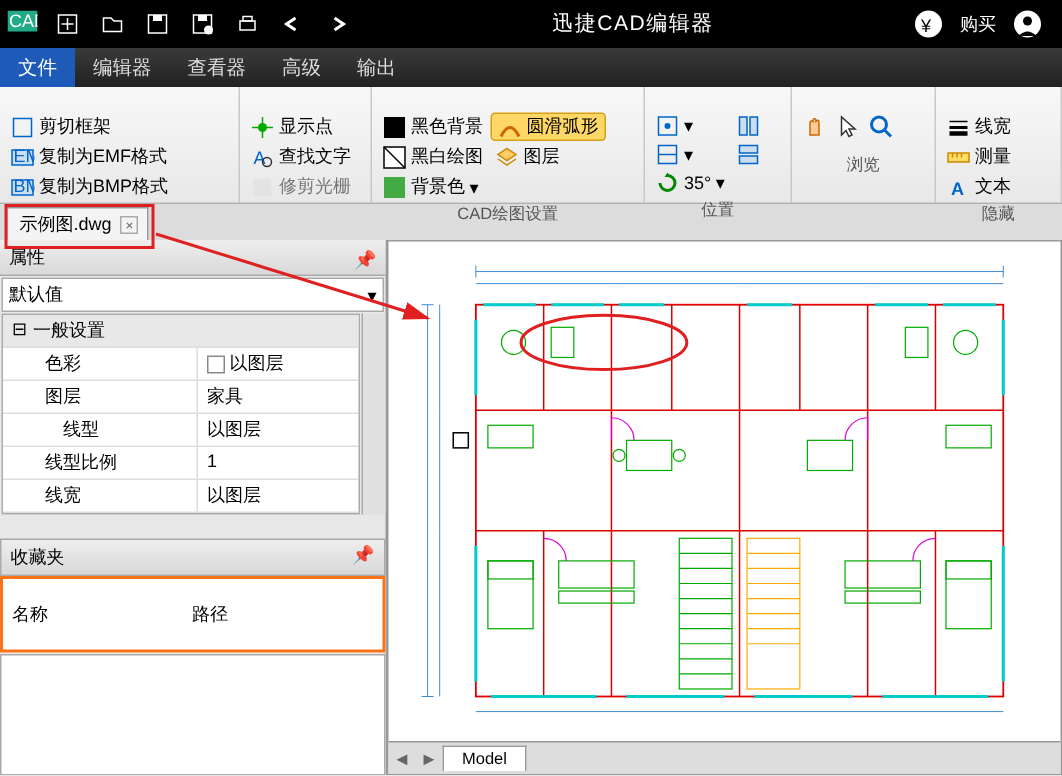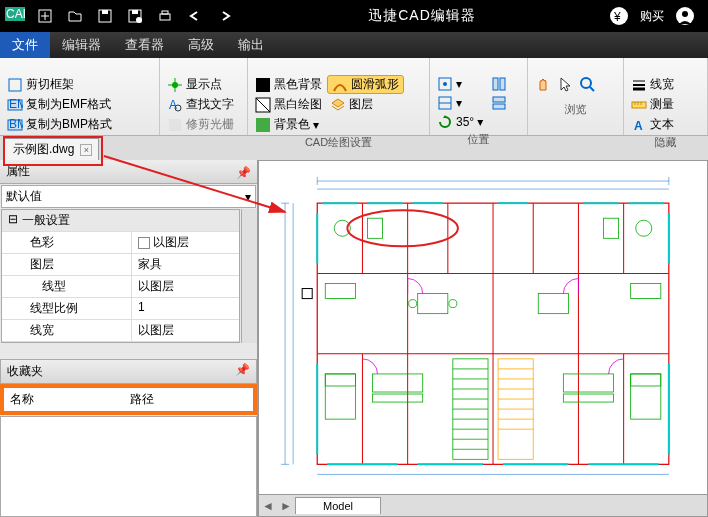--- a/index.html
+++ b/index.html
@@ -30,27 +30,27 @@
 .lp-sub{background:#fff;border:1px solid #aaa;padding:2px 4px;display:flex;align-items:center;font-size:12px;margin:1px}
 .lp-sub .dd{margin-left:auto}
 .proplist{background:#fff;border:1px solid #aaa;margin:0 1px;flex:0 0 auto}
 .prow{display:flex;border-bottom:1px solid #ddd;font-size:12px}
 .prow.grp{background:#e8e8e8}
 .pcell{padding:2px 6px}
 .pc1{width:130px;border-right:1px solid #ddd}
 .pc2{flex:1}
 .scrollcol{width:16px;background:#e0e0e0;border-left:1px solid #aaa}
 .fav-hdr{background:linear-gradient(#eee,#d8d8d8);border:1px solid #aaa;padding:3px 6px;font-size:12px;display:flex;margin-top:16px}
-.fav-cols{background:#fff;border:4px solid #f97316;padding:3px 6px;font-size:12px;display:flex;margin:0 0 1px}
+.fav-cols{background:#fff;border:2px solid #f97316;padding:15px 6px;font-size:12px;display:flex;margin:0 0 1px}
 .fav-body{background:#fff;border:1px solid #aaa;flex:1}
 .canvas{flex:1;background:#fff;position:relative;border:1px solid #999}
 .drawing{position:absolute;inset:12px 8px 30px 8px}
 .btabs{position:absolute;left:0;right:0;bottom:0;height:22px;background:#ddd;display:flex;align-items:center;border-top:1px solid #999}
 .btab-arrow{width:18px;text-align:center;color:#666;cursor:pointer}
-.btab{background:#fff;border:1px solid #999;border-bottom:none;padding:2px 27px;font-size:11px}
+.btab{background:#fff;border:1px solid #999;border-bottom:none;padding:2px 12px;font-size:11px}
 .arrow-svg{position:absolute;pointer-events:none;z-index:5}
 .chk{width:12px;height:12px;border:1px solid #888;display:inline-block;vertical-align:middle;margin-right:3px}
 </style>
 </head>
 <body>
 
 <div class="titlebar">
   <div class="tb-ico">
       <svg width="20" height="18">
         <rect width="20" height="14" fill="#2a8"></rect>

